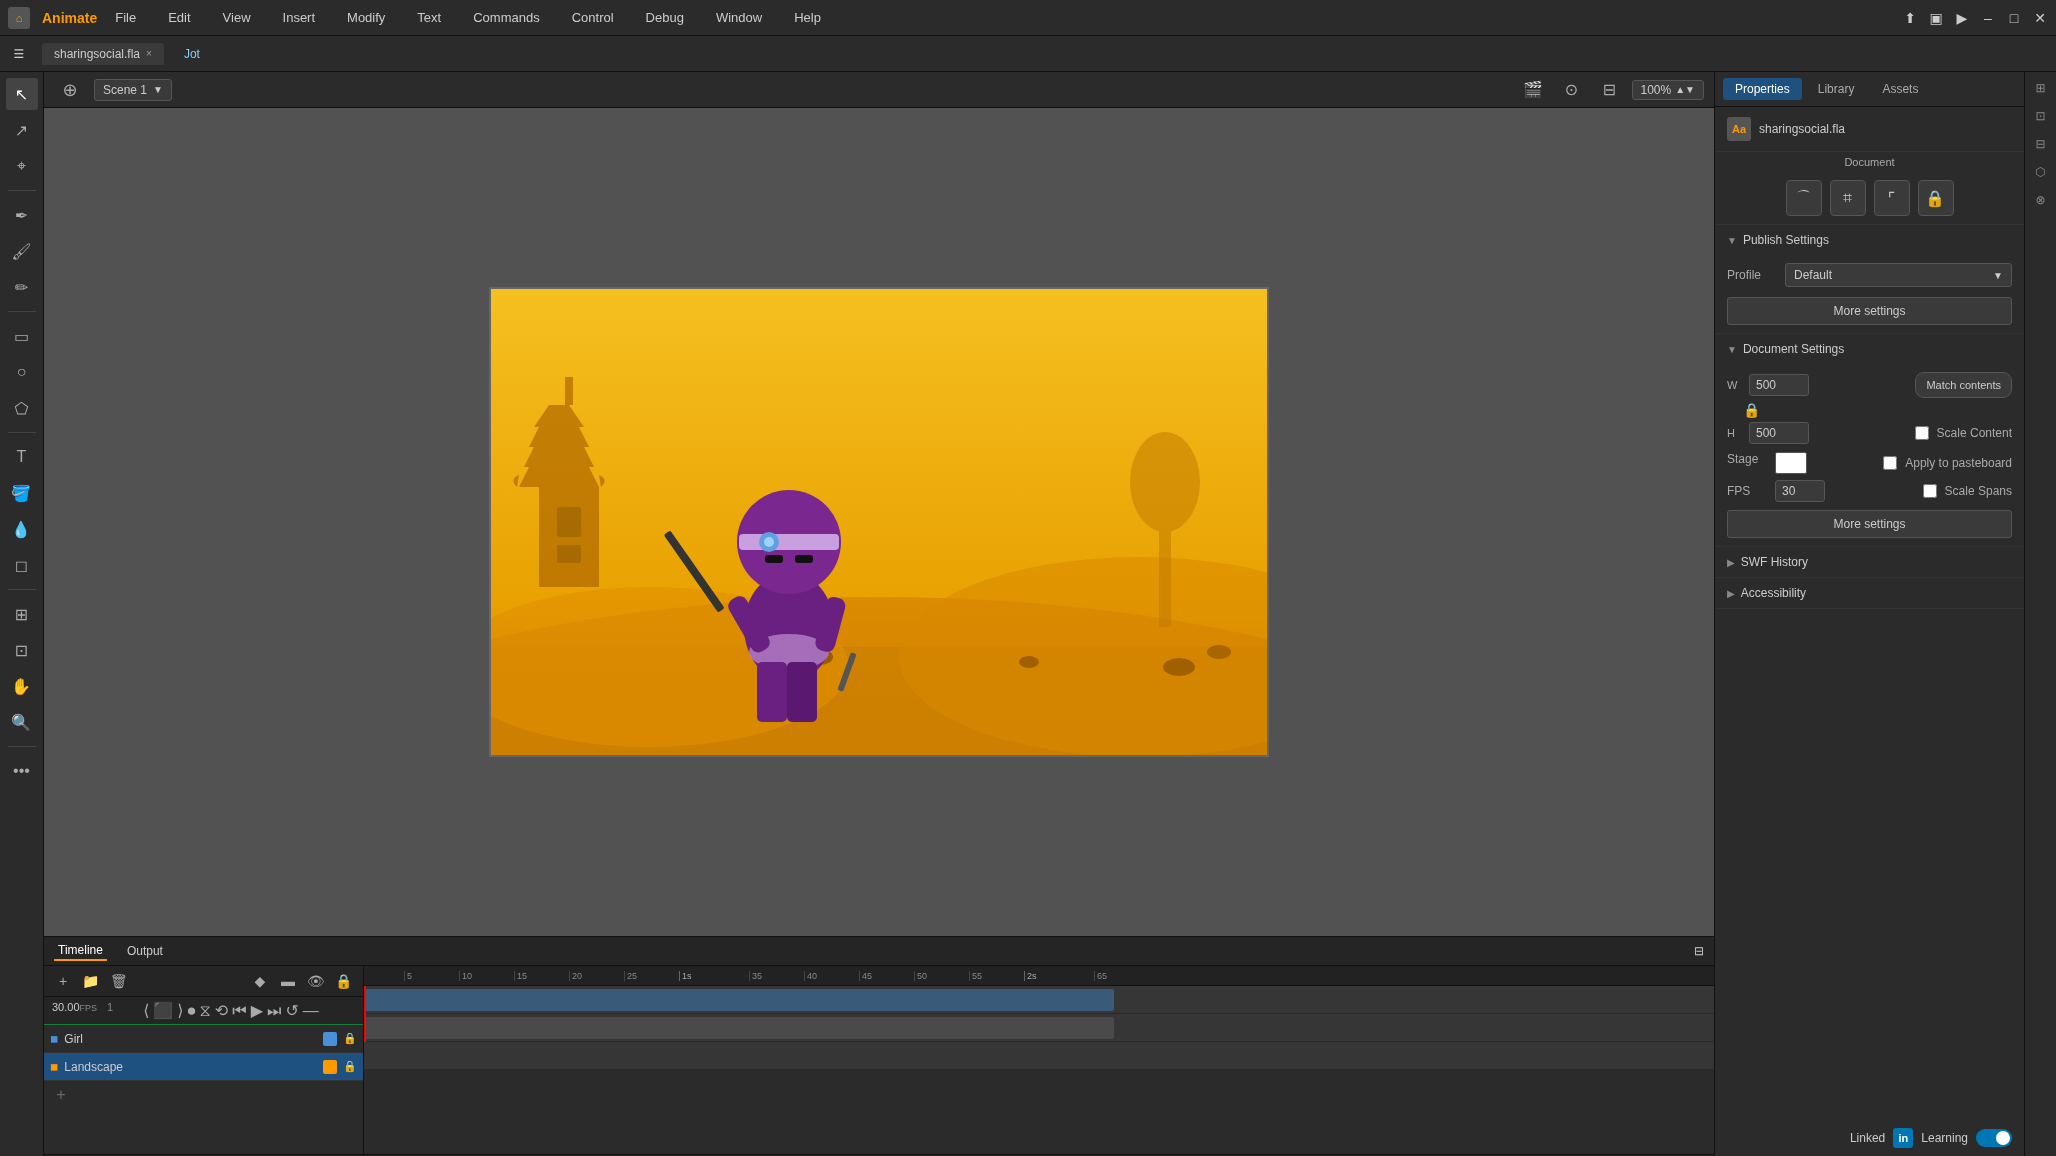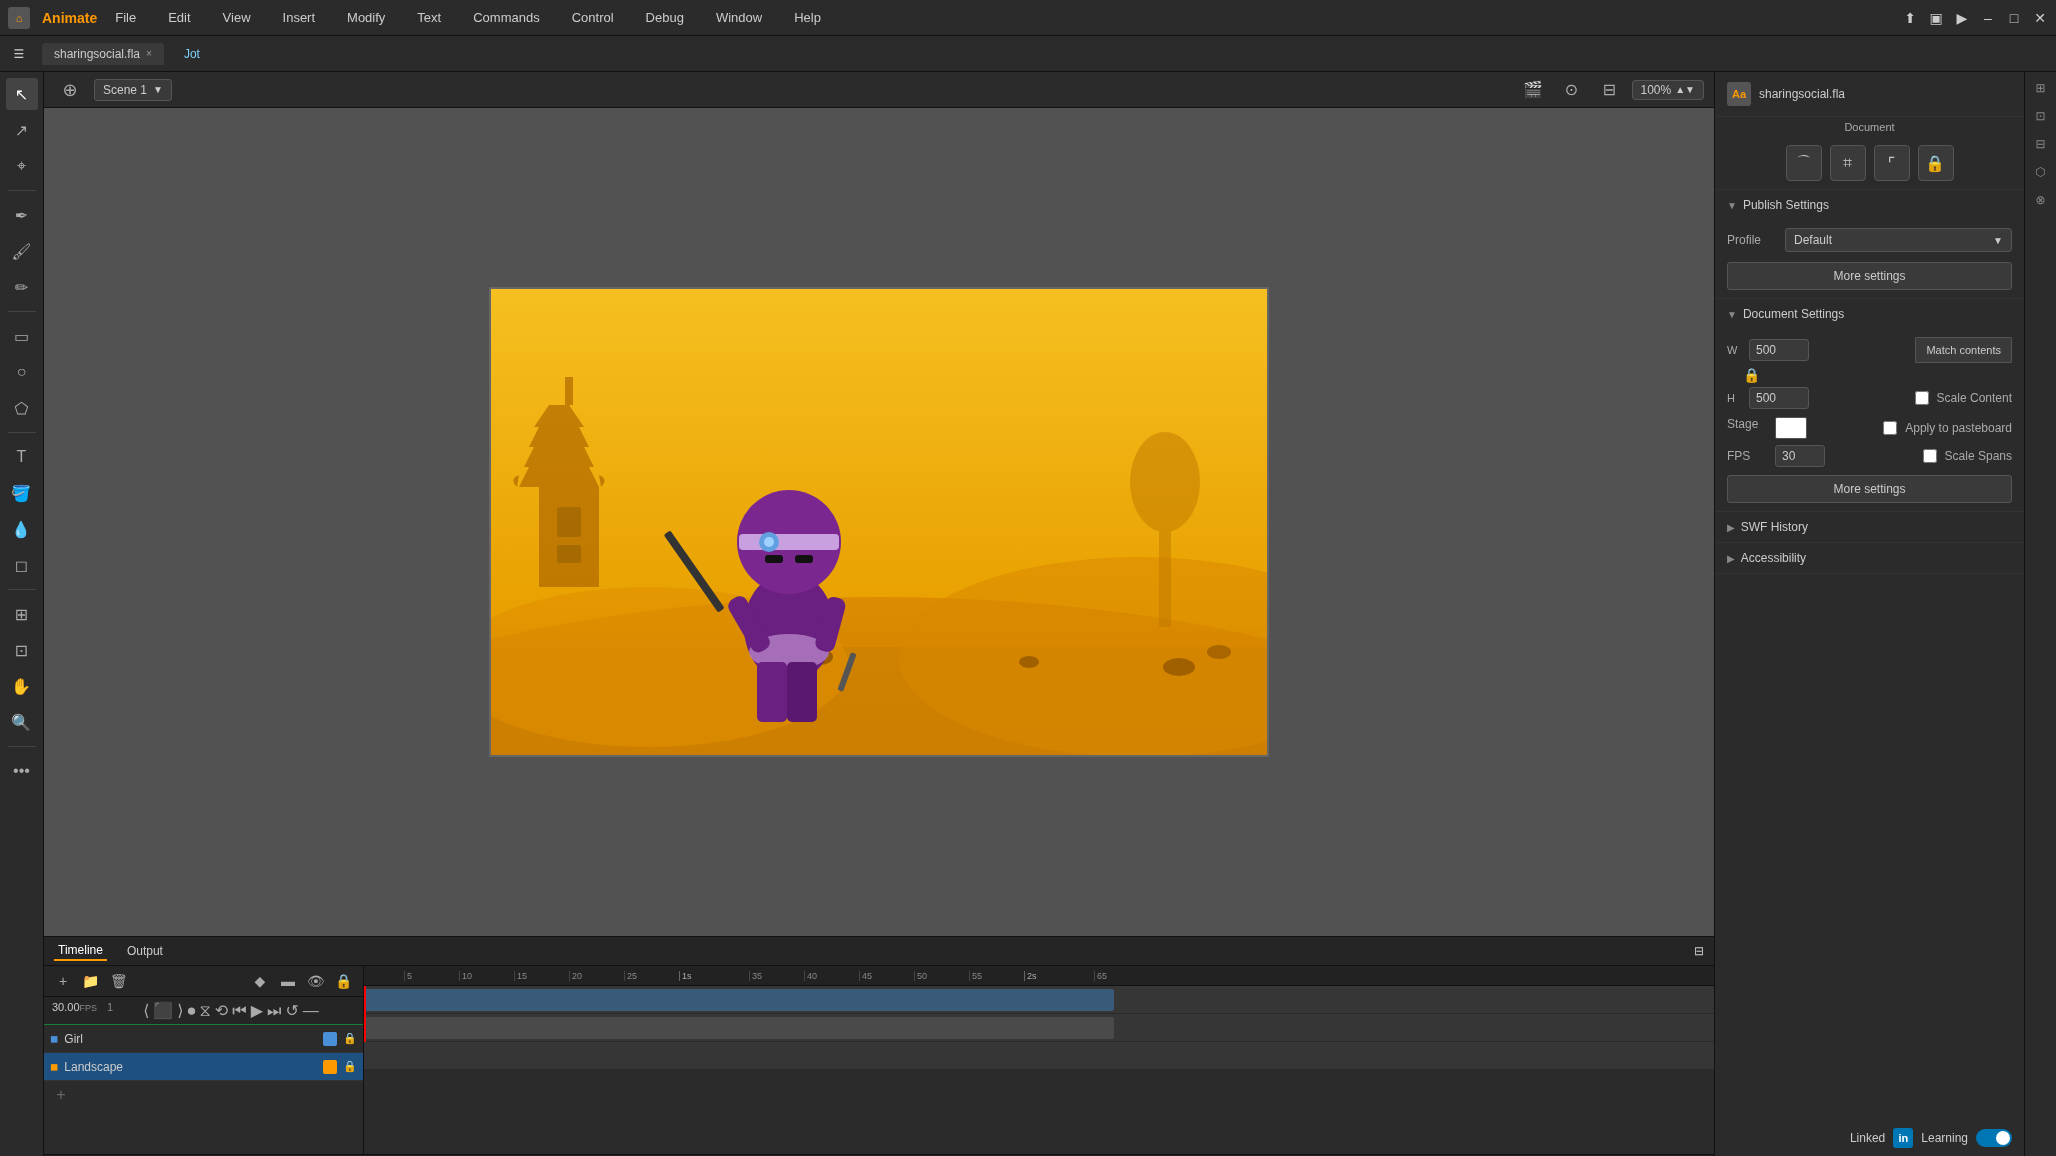--- a/index.html
+++ b/index.html
@@ -89,21 +89,21 @@
     .section-title { color: #ccc; font-size: 12px; font-weight: 500; }
     .section-body { padding: 8px 12px; }
 
     
     .profile-row { display: flex; align-items: center; gap: 8px; margin-bottom: 10px; }
     .profile-label { color: #aaa; font-size: 12px; width: 50px; }
     .profile-select { flex: 1; background: #3a3a3a; border: 1px solid #555; color: #ccc; padding: 4px 8px; border-radius: 3px; font-size: 12px; display: flex; align-items: center; justify-content: space-between; cursor: pointer; }
     .more-settings-btn { width: 100%; background: #3a3a3a; border: 1px solid #555; color: #ccc; padding: 6px; border-radius: 3px; text-align: center; cursor: pointer; font-size: 12px; }
     .dim-label { color: #aaa; font-size: 11px; width: 14px; }
     .dim-input { background: #3a3a3a; border: 1px solid #555; color: #ccc; padding: 3px 6px; border-radius: 3px; width: 60px; font-size: 12px; }
-    .match-btn { background: #3a3a3a; border: 1px solid #555; color: #ccc; padding: 6px 10px; border-radius: 1px; font-size: 11px; cursor: pointer; text-align: center; white-space: nowrap; }
+    .match-btn { background: #3a3a3a; border: 1px solid #555; color: #ccc; padding: 6px 10px; border-radius: 9px; font-size: 11px; cursor: pointer; text-align: center; white-space: nowrap; }
     .lock-icon { color: #888; font-size: 14px; text-align: center; }
     .checkbox-row { display: flex; align-items: center; gap: 8px; margin: 4px 0; padding-left: 40px; }
     .checkbox-row input { width: 14px; height: 14px; }
     .checkbox-label { color: #aaa; font-size: 12px; }
     .stage-label { color: #aaa; font-size: 12px; width: 40px; }
     .stage-color-box { width: 32px; height: 22px; background: #fff; border: 1px solid #555; border-radius: 2px; cursor: pointer; }
     .fps-label { color: #aaa; font-size: 12px; width: 40px; }
     .fps-input { background: #3a3a3a; border: 1px solid #555; color: #ccc; padding: 3px 6px; border-radius: 3px; width: 50px; font-size: 12px; }
     .linked-learning { display: flex; align-items: center; justify-content: flex-end; gap: 8px; padding: 8px 12px; margin-top: auto; }
     .toggle { width: 36px; height: 18px; background: #0077b5; border-radius: 9px; position: relative; cursor: pointer; }
@@ -387,20 +387,25 @@
       </div>
 
       <div class="timeline-scrollbar">
         
       </div>
     </div>
   </div>
 
   <div class="right-panel">
 
+    <div class="right-panel-tabs">
+      <div class="rpanel-tab active">Properties</div>
+      <div class="rpanel-tab">Library</div>
+      <div class="rpanel-tab">Assets</div>
+    </div>
 
 
     <div class="doc-filename">
       <div class="doc-file-icon">Aa</div>
       <span class="doc-name-text">sharingsocial.fla</span>
     </div>
     <div class="doc-label">Document</div>
 
     <div class="snap-icons-row">
       <div class="snap-icon-btn">⌒</div>

